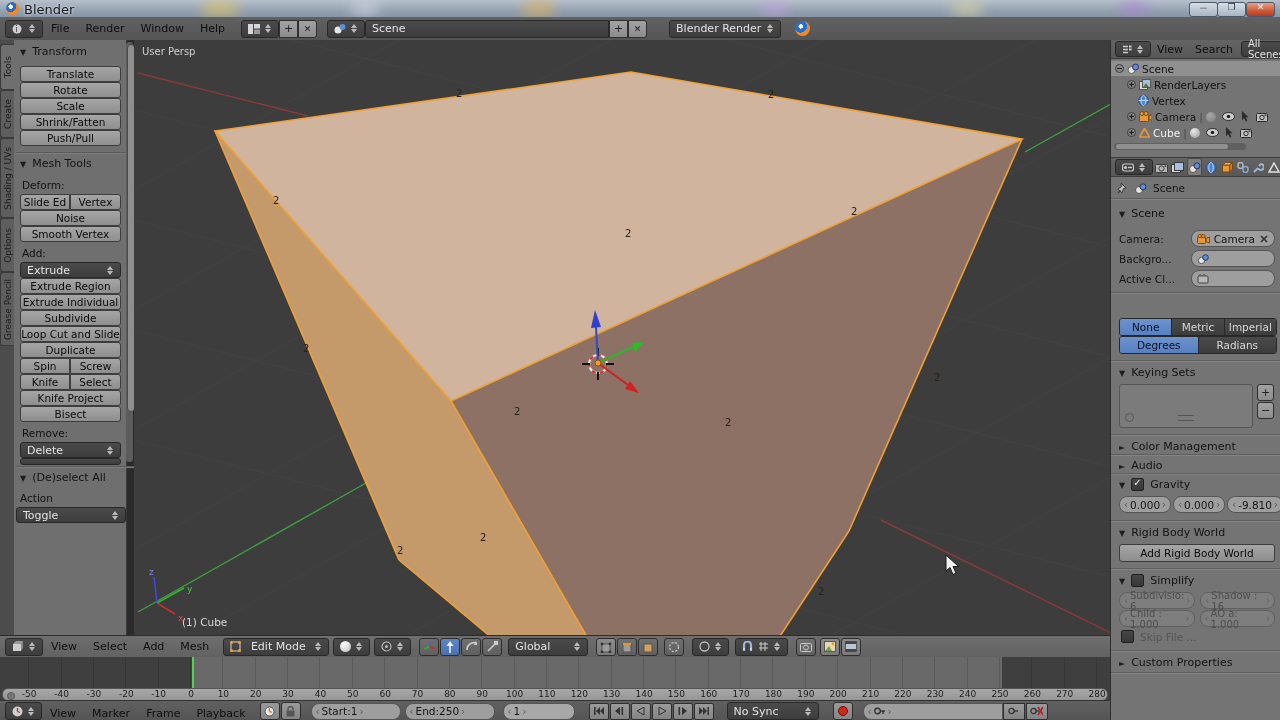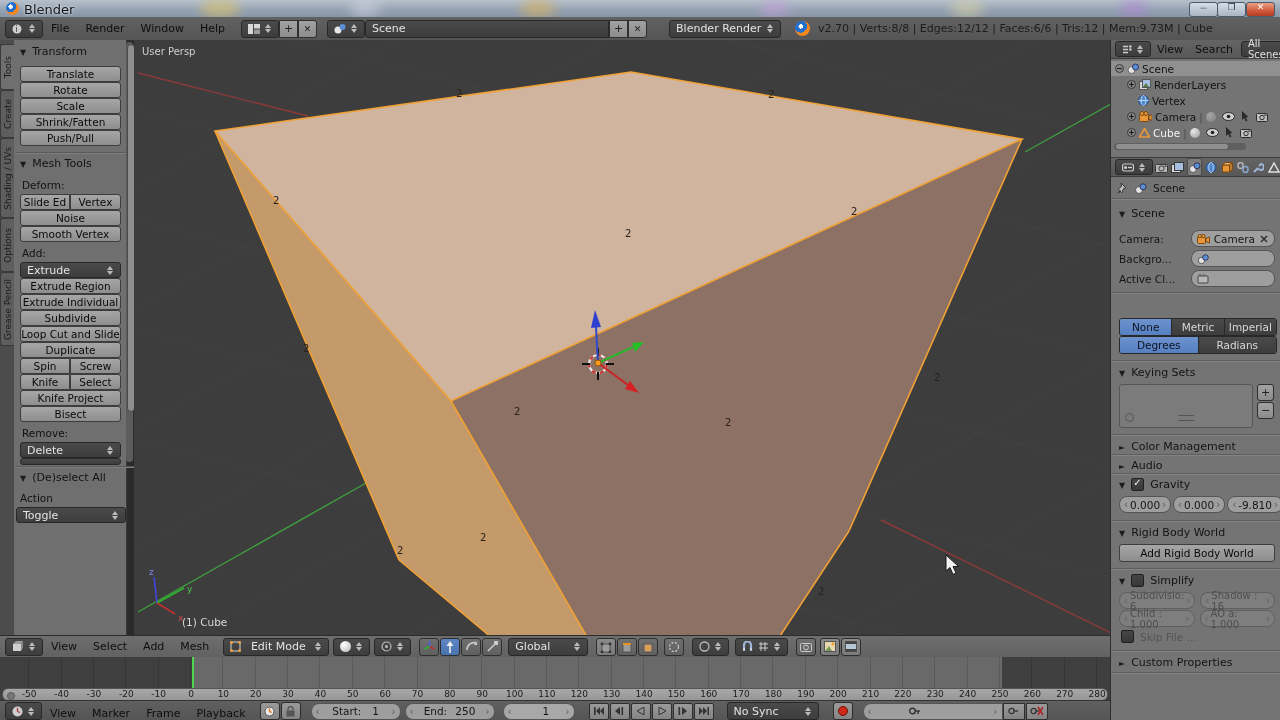--- a/index.html
+++ b/index.html
@@ -25,21 +25,21 @@
   .hbar{background:linear-gradient(#616161,#555);border-bottom:1px solid #2e2e2e;}
   .menu{display:inline-block;padding:4px 8px 0 8px;color:#0e0e0e;font-size:11px;}
   .dd{display:inline-flex;align-items:center;gap:5px;background:linear-gradient(#4a4a4a,#3d3d3d);
       border:1px solid #282828;border-radius:3px;color:#e3e3e3;padding:0 6px;height:16px;font-size:11px;}
   .dda{width:7px;height:9px;position:relative;flex:none;}
   .dda::before,.dda::after{content:"";position:absolute;left:0;border-left:3px solid transparent;border-right:3px solid transparent;}
   .dda::before{top:0;border-bottom:4px solid #bbb;}
   .dda::after{bottom:0;border-top:4px solid #bbb;}
   .btn{display:flex;align-items:center;justify-content:center;background:linear-gradient(#a6a6a6,#8e8e8e);
       border:1px solid #3d3d3d;border-radius:3px;color:#0a0a0a;height:14px;font-size:10.5px;}
-  .pill{display:flex;align-items:center;justify-content:space-between;background:#9e9e9e;border:1px solid #555;
+  .pill{display:flex;align-items:center;justify-content:flex-start;background:#9e9e9e;border:1px solid #555;
       border-radius:8px;height:15px;font-size:10.5px;color:#151515;padding:0 4px;}
   .pill::before{content:"‹";color:rgba(0,0,0,.45);font-size:10px;margin-right:2px;}
   .pill::after{content:"›";color:rgba(0,0,0,.45);font-size:10px;margin-left:2px;}
   .pill.dis{background:#7e7e7e;border-color:#606060;color:#4e4e4e;}
   .pill.dis::before,.pill.dis::after{color:rgba(0,0,0,.25);}
   .phead{display:flex;align-items:center;gap:6px;font-size:11px;color:#131313;}
   .exp::before{content:"▼";font-size:8px;color:#1d1d1d;}
   .exp.closed::before{content:"►";}
   .cb{width:11px;height:11px;background:linear-gradient(#464646,#383838);border:1px solid #202020;border-radius:2px;position:relative;flex:none;}
   .cb.checked::after{content:"✓";position:absolute;left:1px;top:-2px;color:#eee;font-size:10px;}
@@ -152,21 +152,20 @@
         <span>Scene</span>
       </div>
       <div class="sq" style="height:16px;width:17px;border-radius:0;">+</div>
       <div class="sq" style="height:16px;width:17px;border-radius:0 3px 3px 0;font-size:9px;">✕</div>
       <div class="dd" style="margin-left:22px;width:98px;justify-content:space-between;">
         <span>Blender Render</span>
         <span class="dda"></span>
       </div>
       <span style="margin-left:14px;width:15px;height:15px;border-radius:50%;display:inline-block;
         background:radial-gradient(circle at 38% 36%,#fff 0 16%,#2470cf 17% 46%,#f5871f 47% 100%);"></span>
-      <span style="margin-left:8px;color:#1c1c1c;">v2.70 | Verts:8/8 | Edges:12/12 | Faces:6/6 | Tris:12 | Mem:9.73M | Cube</span>
     </div>
   </div>
 
   <div class="abs tabstrip">
     <div class="vtab active" style="top:4px;height:44px;">
         <span>Tools</span>
       </div>
     <div class="vtab" style="top:50px;height:46px;">
         <span>Create</span>
       </div>

